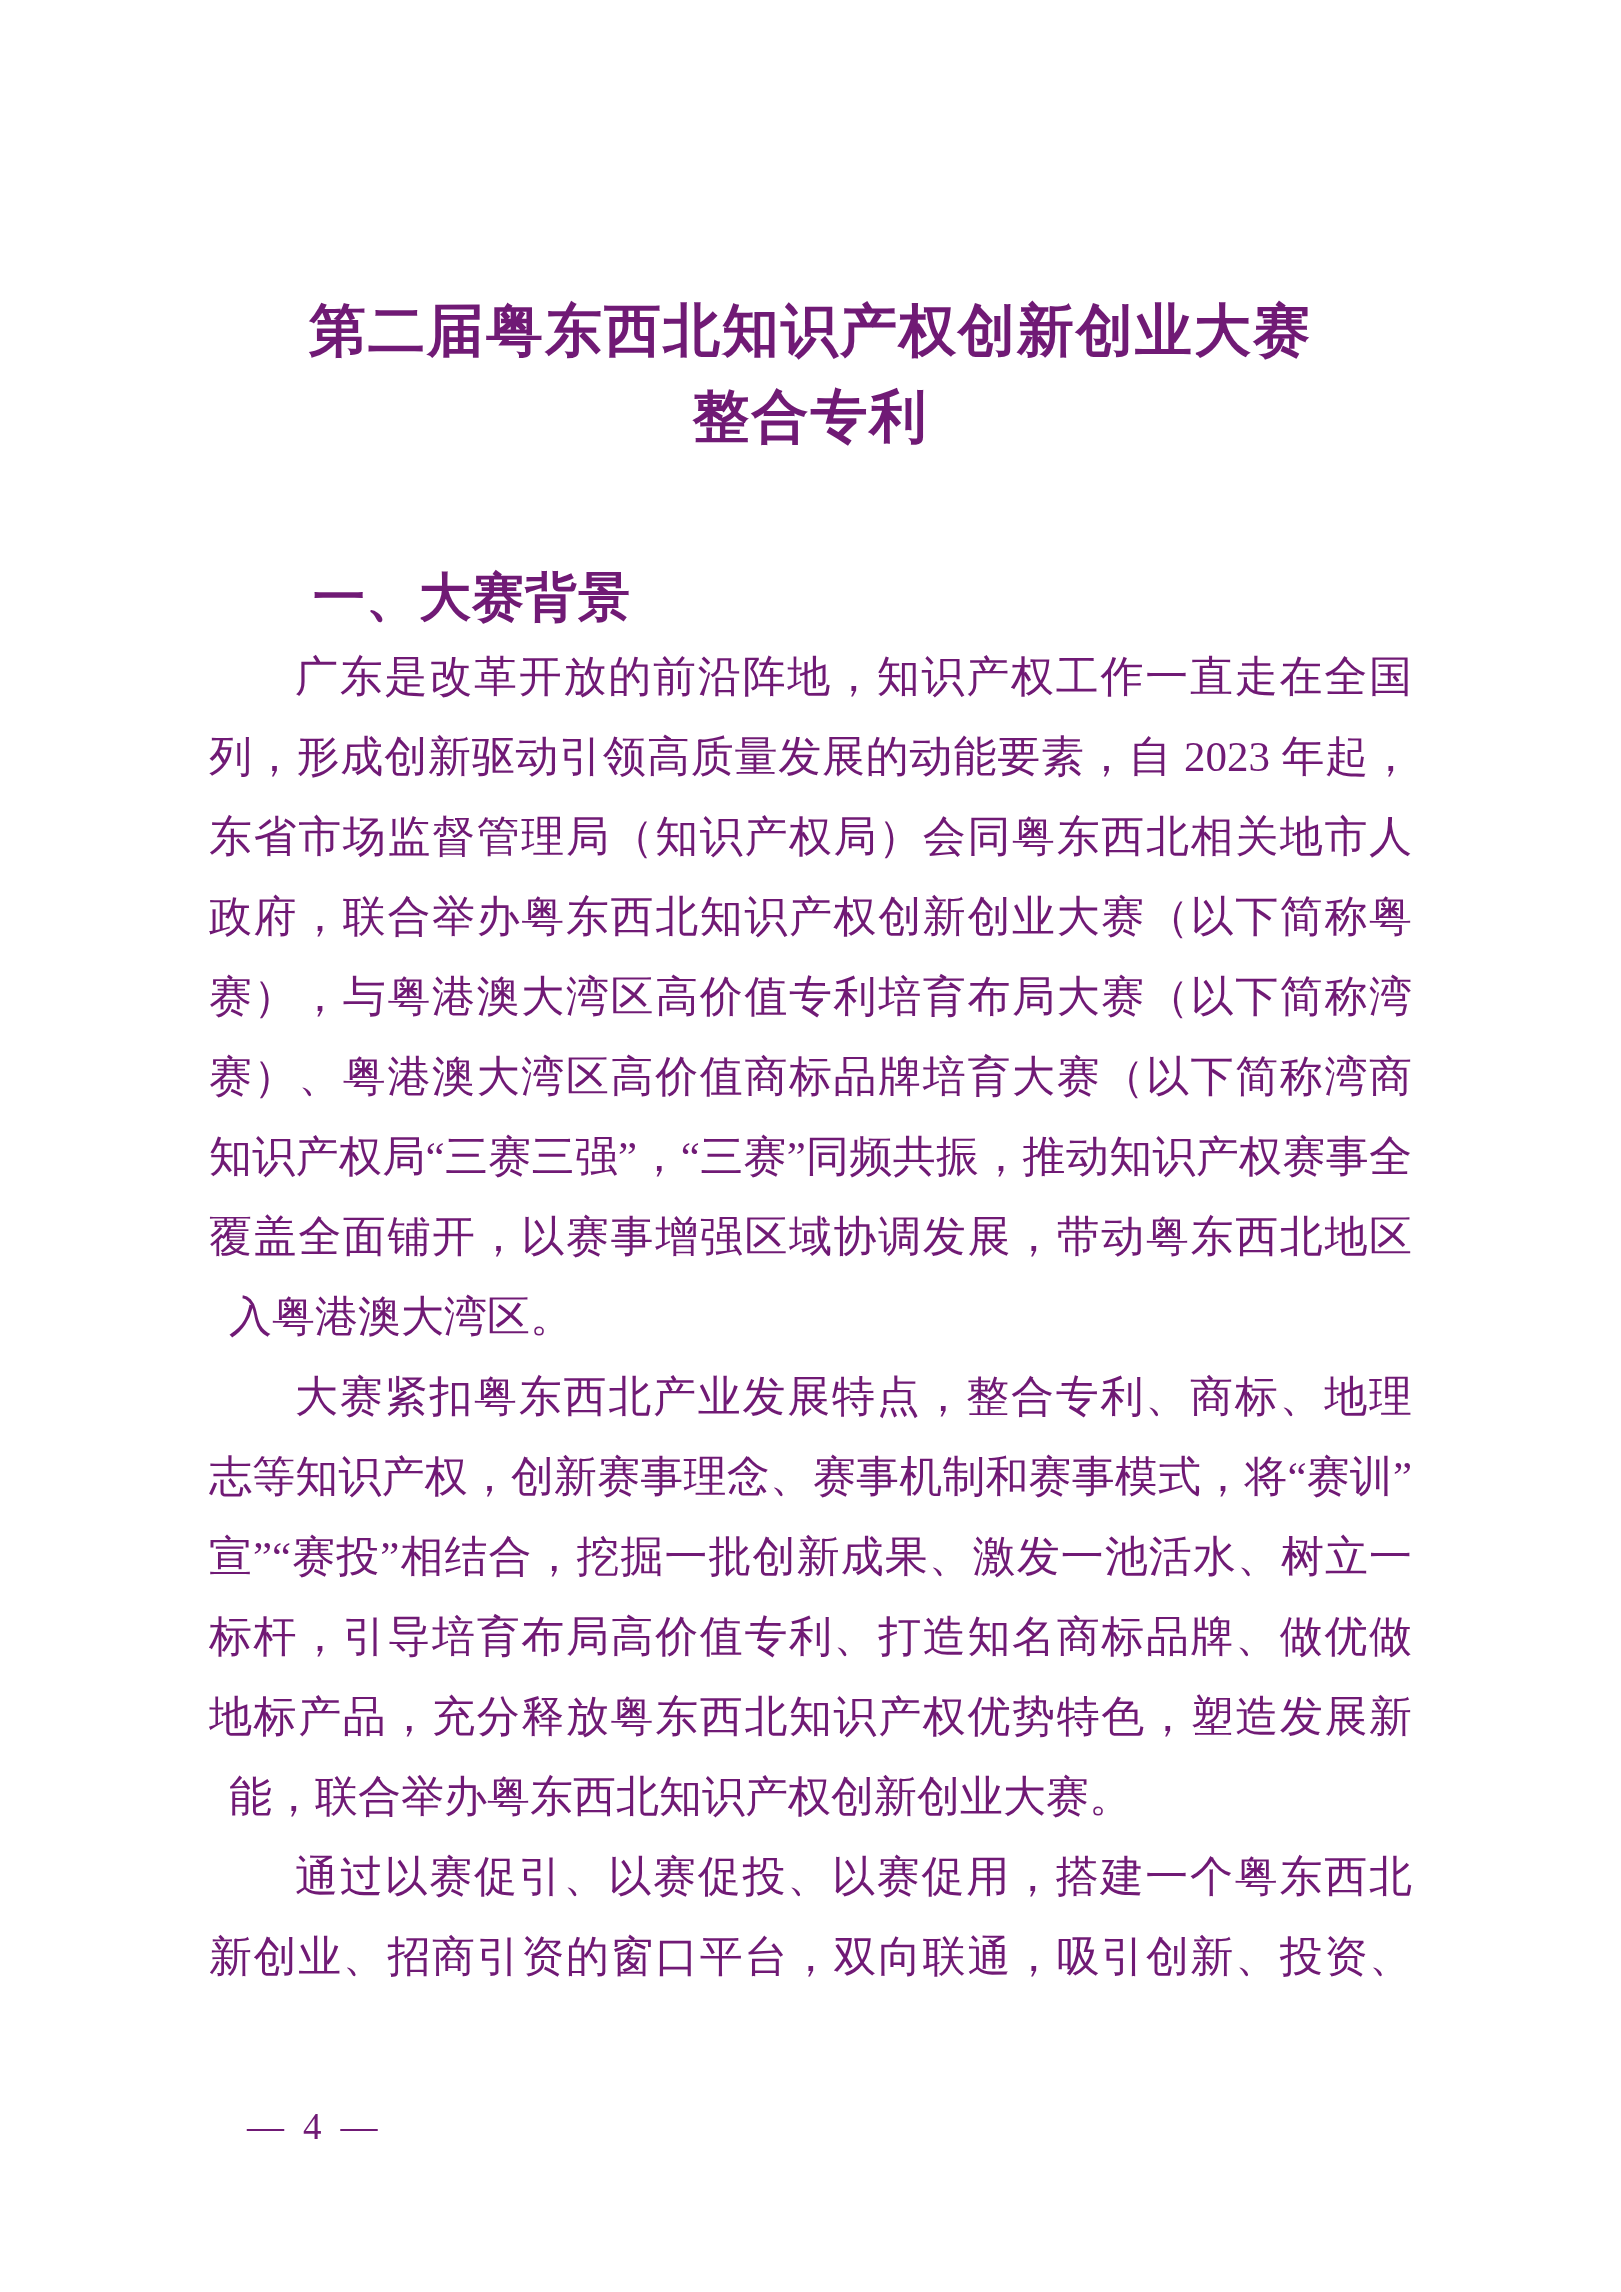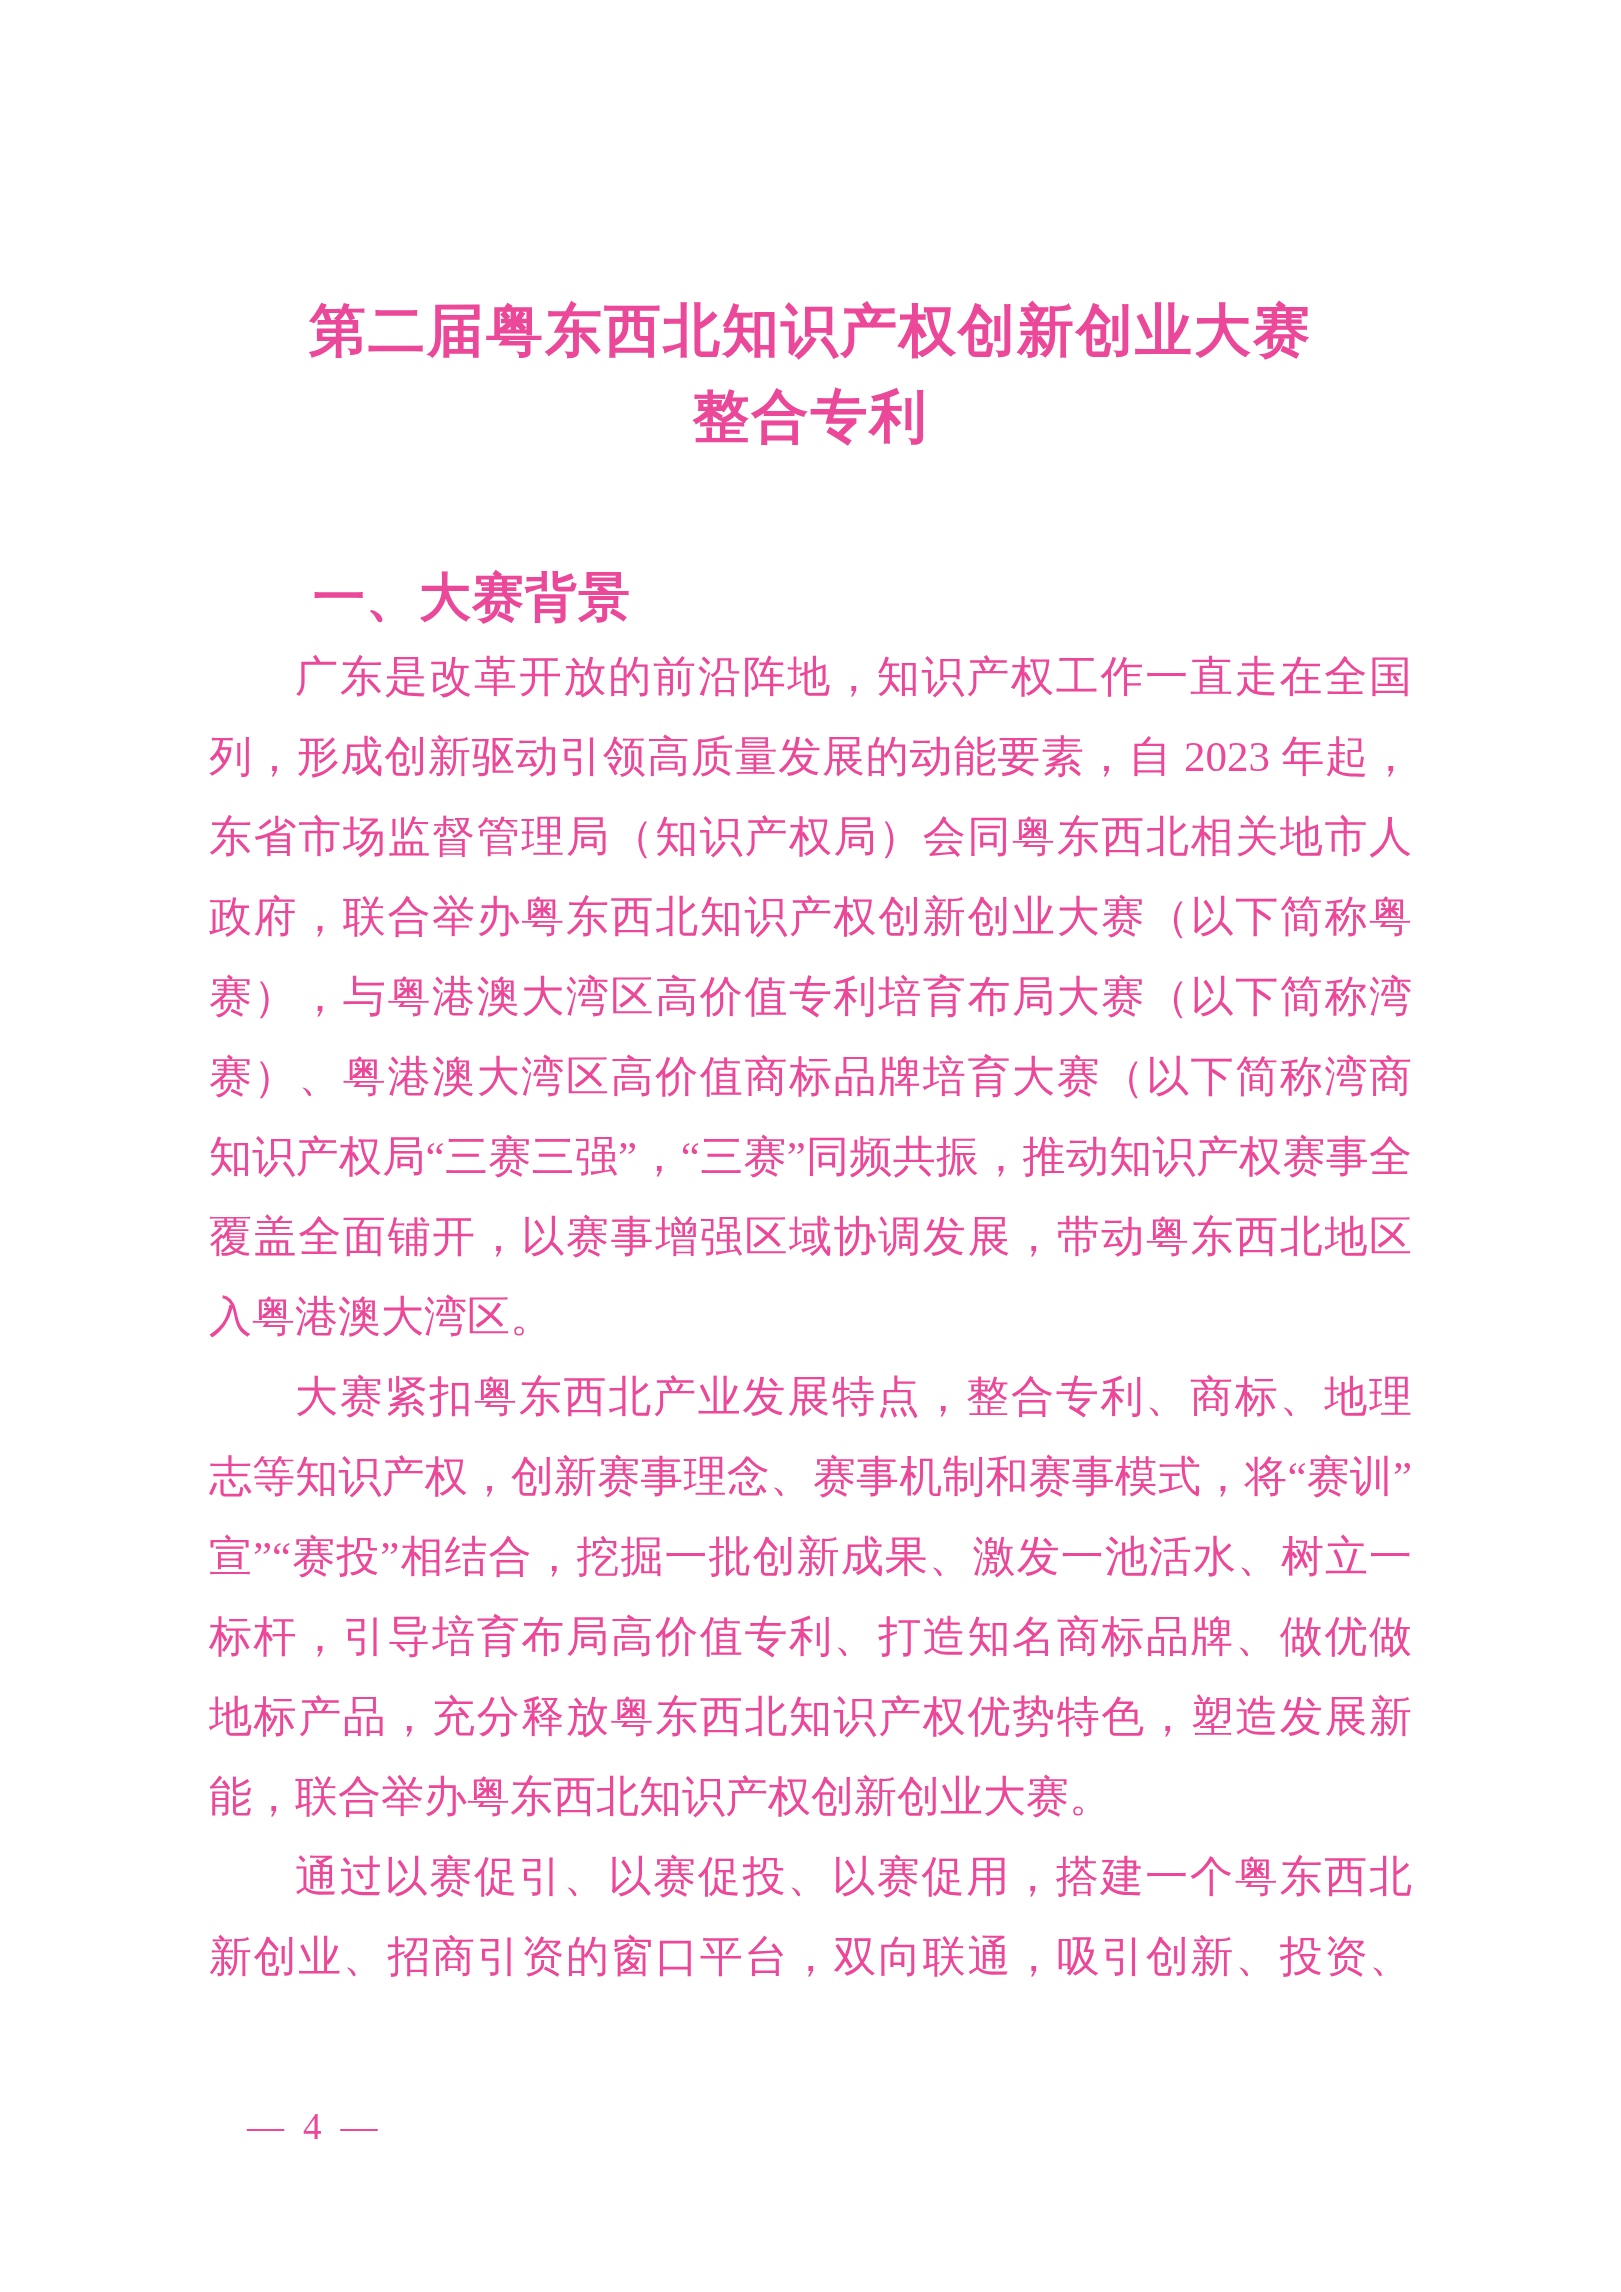--- a/index.html
+++ b/index.html
@@ -5,21 +5,21 @@
   html, body {
     margin: 0;
     padding: 0;
     background: #ffffff;
   }
   .page {
     position: relative;
     width: 1621px;
     height: 2293px;
     background: #ffffff;
-    color: #ec4899;
+    color: #701a75;
     overflow: hidden;
     font-family: "Liberation Serif", serif;
   }
   .doc-title {
     position: absolute;
     top: 288px;
     left: 0;
     width: 100%;
     text-align: center;
     font-family: "Liberation Serif", serif;
@@ -54,20 +54,21 @@
     overflow: hidden;
     text-align: justify;
     text-align-last: justify;
     text-justify: inter-character;
   }
   .line.indent {
     text-indent: 2em;
   }
   .line.para-end {
     text-align-last: left;
+    margin-left: 20px;
   }
   .page-footer {
     position: absolute;
     top: 2105px;
     left: 247px;
     font-family: "Liberation Serif", serif;
     font-size: 37px;
     line-height: 43px;
     letter-spacing: 4.9px;
   }

